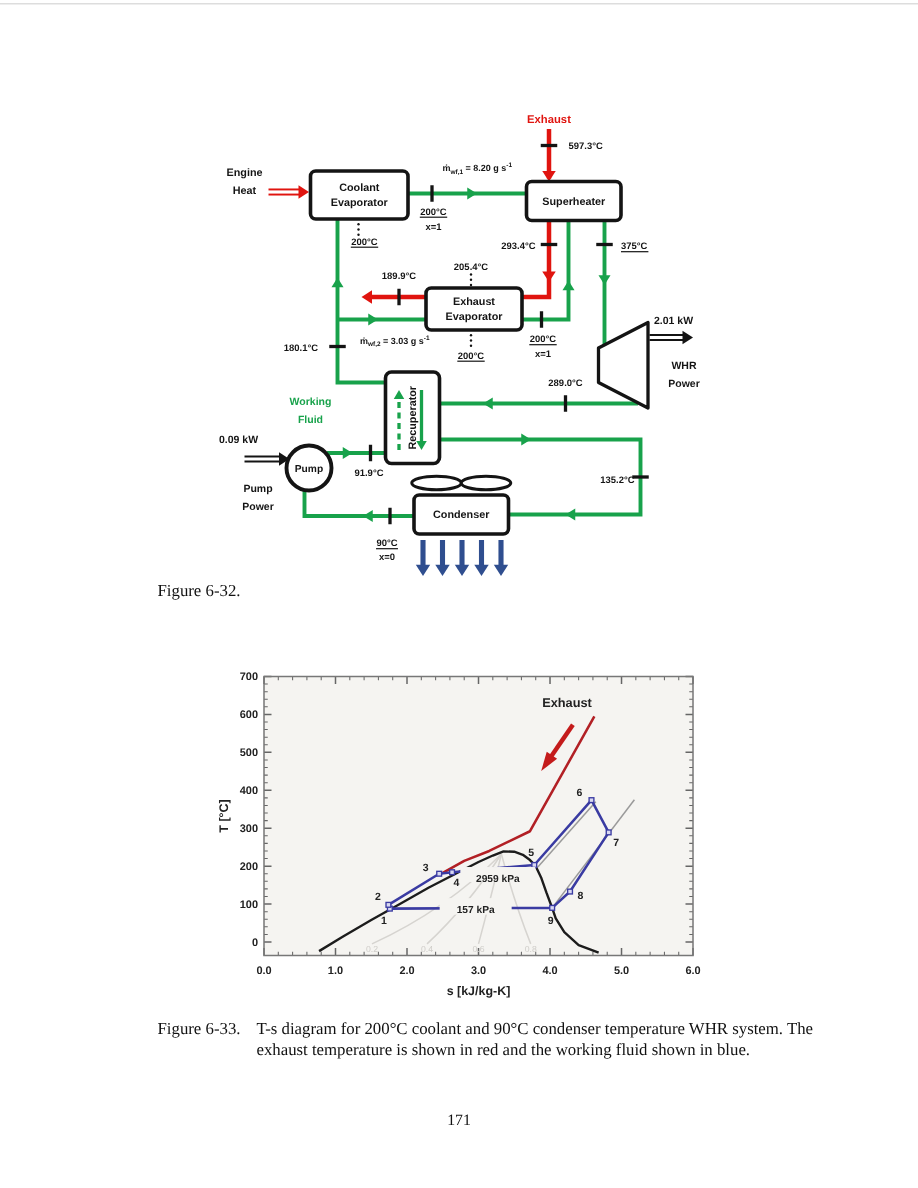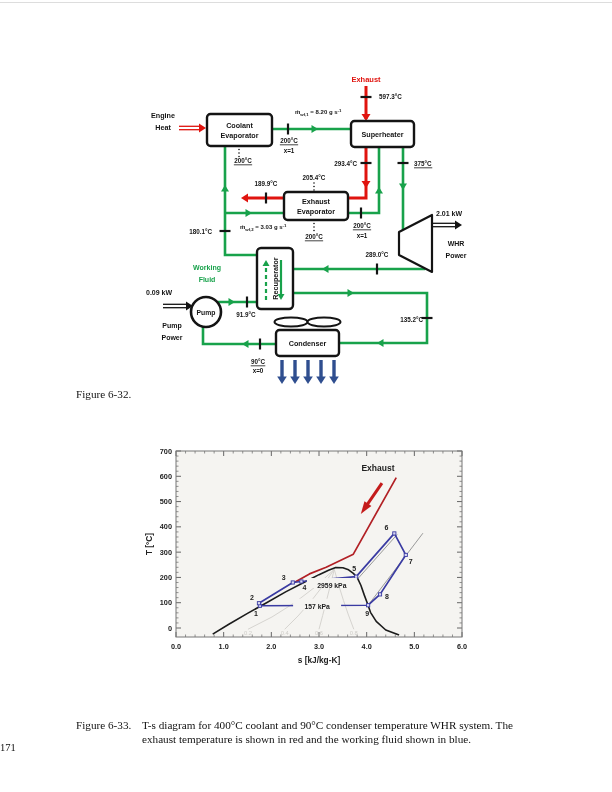--- a/index.html
+++ b/index.html
@@ -1,21 +1,21 @@
 <!DOCTYPE html>
 <html><head>
 <meta charset="utf-8">
 <style>
   html,body{margin:0;padding:0;background:#fff;}
   body{width:612px;height:792px;position:relative;font-family:"Liberation Serif",serif;color:#111;}
   .toprule{position:absolute;left:0;top:2px;width:612px;height:1px;background:#ddd;}
   .fig-svg{position:absolute;}
-  .caption{position:absolute;display:flex;font-size:11.2px;line-height:13.8px;}
+  .caption{position:absolute;display:flex;font-size:11.2px;line-height:13.8px;margin-left:29px;}
   .caption .lbl{width:66px;flex:0 0 66px;}
-  .pageno{position:absolute;left:0;top:742px;width:612px;font-size:10.5px;}
+  .pageno{position:absolute;left:0;top:742px;width:612px;text-align:center;font-size:10.5px;}
 </style>
 </head>
 <body>
 
 <div class="toprule"></div>
 
 <svg id="sysdiag" class="fig-svg" style="left:138px;top:60px" width="344" height="330" viewBox="138 60 344 330">
     <path d="M272,129 L351,129" fill="none" stroke="#18a24b" stroke-width="2.6"></path>
     <path d="M257,255 L225,255 L225,146" fill="none" stroke="#18a24b" stroke-width="2.6"></path>
     <path d="M225,213 L284,213" fill="none" stroke="#18a24b" stroke-width="2.6"></path>
@@ -334,18 +334,18 @@
     <text x="223.67000000000002" y="649" font-family="&quot;Liberation Sans&quot;,&quot;DejaVu Sans&quot;,sans-serif" font-size="7.3" font-weight="bold" fill="#222" text-anchor="middle">1.0</text>
     <text x="271.34000000000003" y="649" font-family="&quot;Liberation Sans&quot;,&quot;DejaVu Sans&quot;,sans-serif" font-size="7.3" font-weight="bold" fill="#222" text-anchor="middle">2.0</text>
     <text x="319.01" y="649" font-family="&quot;Liberation Sans&quot;,&quot;DejaVu Sans&quot;,sans-serif" font-size="7.3" font-weight="bold" fill="#222" text-anchor="middle">3.0</text>
     <text x="366.68" y="649" font-family="&quot;Liberation Sans&quot;,&quot;DejaVu Sans&quot;,sans-serif" font-size="7.3" font-weight="bold" fill="#222" text-anchor="middle">4.0</text>
     <text x="414.35" y="649" font-family="&quot;Liberation Sans&quot;,&quot;DejaVu Sans&quot;,sans-serif" font-size="7.3" font-weight="bold" fill="#222" text-anchor="middle">5.0</text>
     <text x="462.02" y="649" font-family="&quot;Liberation Sans&quot;,&quot;DejaVu Sans&quot;,sans-serif" font-size="7.3" font-weight="bold" fill="#222" text-anchor="middle">6.0</text>
     <text x="152" y="544" font-family="&quot;Liberation Sans&quot;,&quot;DejaVu Sans&quot;,sans-serif" font-size="8.3" font-weight="bold" fill="#222" text-anchor="middle" transform="rotate(-90 152 544)">T [°C]</text>
     <text x="319" y="663" font-family="&quot;Liberation Sans&quot;,&quot;DejaVu Sans&quot;,sans-serif" font-size="8.3" font-weight="bold" fill="#222" text-anchor="middle">s [kJ/kg-K]</text>
   </svg>
 
-<div class="caption" style="left:76px;top:719px;width:476px">
+<div class="caption" style="left:76px;top:680px;width:476px">
   <div class="lbl">Figure 6-33.</div>
-  <div style="width:385px">T-s diagram for 400°C coolant and 90°C condenser temperature WHR system. The exhaust temperature is shown in red and the working fluid shown in blue.</div>
+  <div style="width:385px">T-s diagram for 200°C coolant and 90°C condenser temperature WHR system. The exhaust temperature is shown in red and the working fluid shown in blue.</div>
 </div>
 
 <div class="pageno">171</div>
 
 </body></html>

